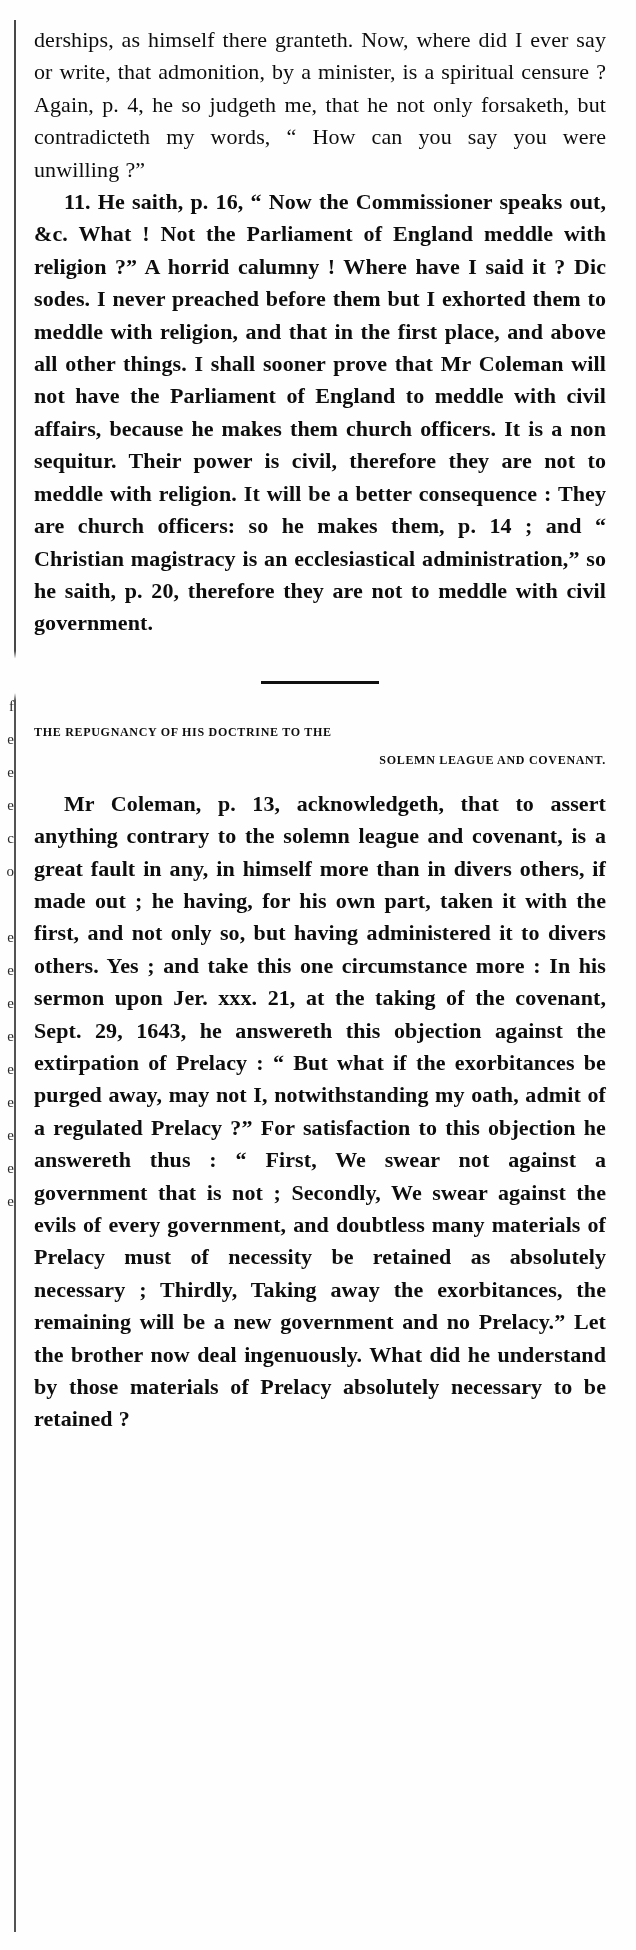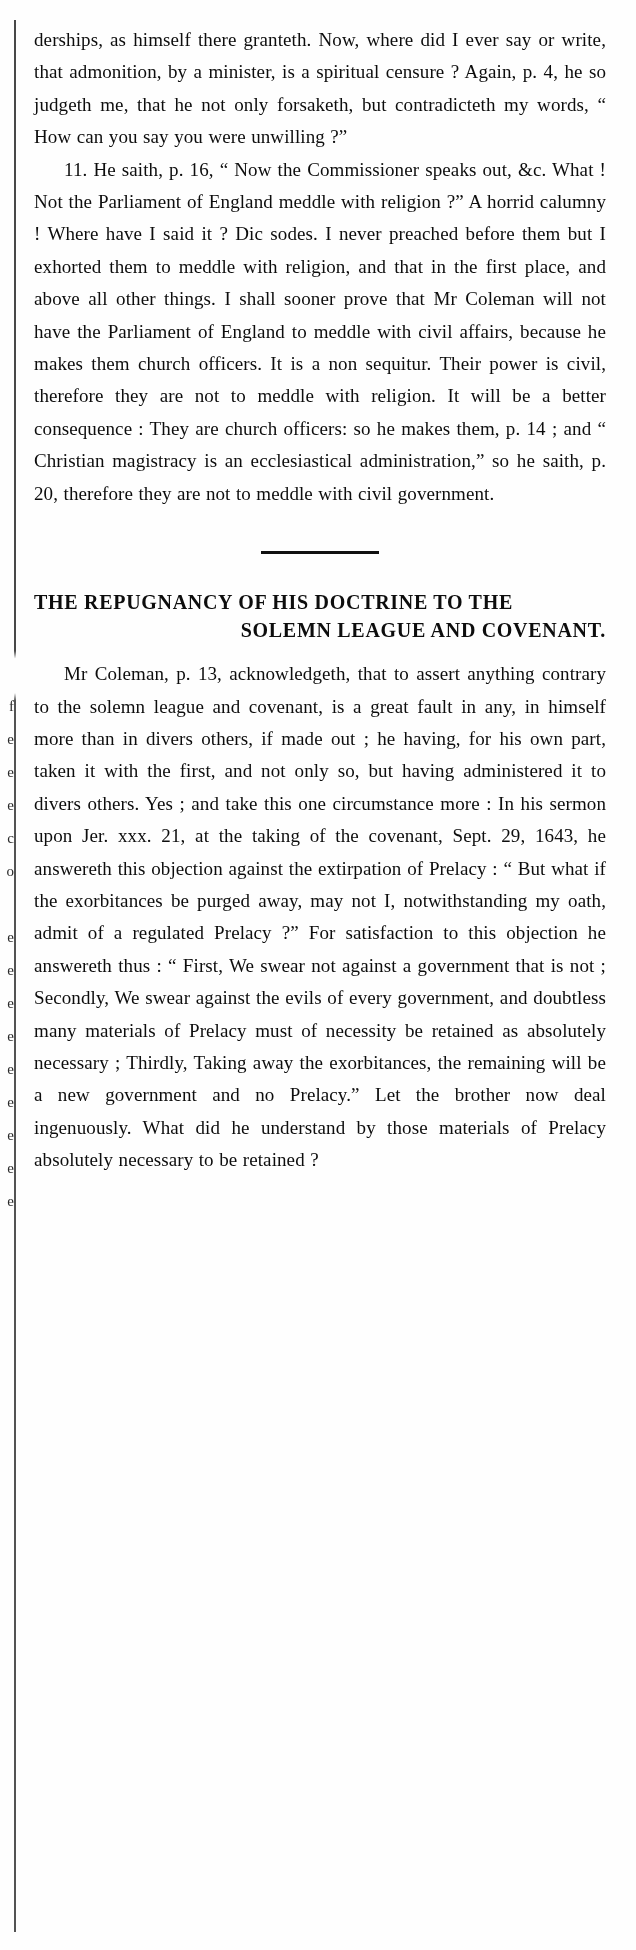--- a/index.html
+++ b/index.html
@@ -54,46 +54,47 @@
 
   .column {
     position: absolute;
     left: 34px;
     top: 24px;
     width: 572px;
   }
 
   p.body {
     margin: 0;
-    font-size: 19px;
+    font-size: 22px;
     line-height: 32.4px;
     text-align: justify;
     text-justify: inter-word;
     letter-spacing: 0.1px;
     word-spacing: 0.6px;
   }
 
   p.indent {
     text-indent: 30px;
+    font-weight: bold;
   }
 
   .rule-wrap {
     margin: 30px 0 30px 0;
     text-align: center;
   }
   .rule {
     display: inline-block;
     width: 118px;
     height: 3px;
     background: #101010;
   }
 
   .section-head {
     margin: 0 0 14px 0;
-    font-size: 20px;
+    font-size: 12px;
     line-height: 28px;
     letter-spacing: 0.7px;
     font-weight: bold;
     text-align: center;
   }
   .section-head .line1 { display: block; text-align: left; }
   .section-head .line2 { display: block; text-align: right; }
 </style>
 </head>
 <body>

